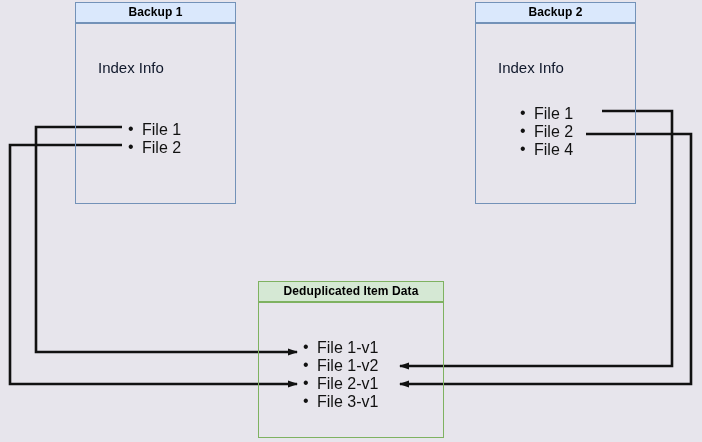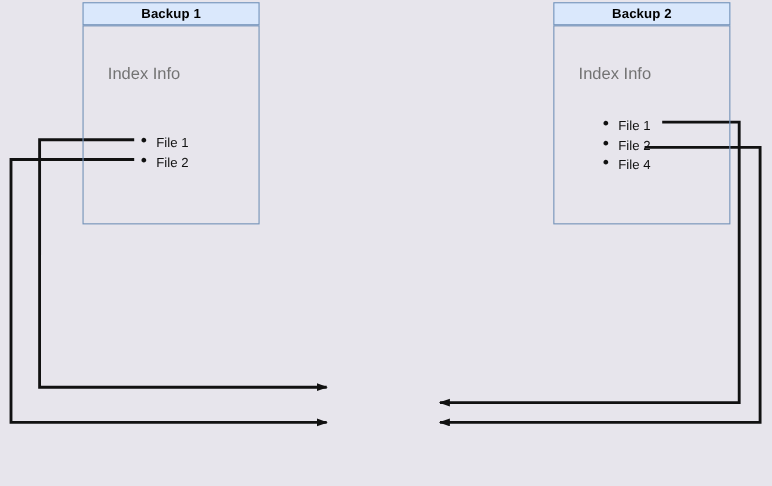--- a/index.html
+++ b/index.html
@@ -48,31 +48,31 @@
     border: 1px solid #7fb261;
   }
   .node.green .node-body {
     background: transparent;
     border: 1px solid #7fb261;
   }
   
   .index-label {
     position: absolute;
     font-size: 15px;
-    color: #737373;
+    color: #0f172a;
     white-space: nowrap;
   }
   .file-list {
     position: absolute;
     margin: 0;
     padding: 0;
     list-style: none;
   }
   .file-list li {
-    font-size: 12px;
+    font-size: 16px;
     color: #111111;
     line-height: 18px;
     height: 18px;
     white-space: nowrap;
     position: relative;
     padding-left: 16px;
   }
   .file-list li::before {
     content: "\2022";
     position: absolute;
@@ -122,26 +122,37 @@
     <div class="node-header">Backup 1</div>
     <div class="node-body" style="height:181px;">
       <div class="index-label" style="left:22px; top:35px;">Index Info</div>
       <ul class="file-list" style="left:50px; top:97px;">
         <li>File 1</li>
         <li>File 2</li>
       </ul>
     </div>
   </div>
 
-  <div class="node blue" style="left:475px; top:2px; width:161px;margin-left:28px;">
+  <div class="node blue" style="left:475px; top:2px; width:161px;">
     <div class="node-header">Backup 2</div>
     <div class="node-body" style="height:181px;">
       <div class="index-label" style="left:22px; top:35px;">Index Info</div>
       <ul class="file-list" style="left:42px; top:81px;">
         <li>File 1</li>
         <li>File 2</li>
         <li>File 4</li>
       </ul>
     </div>
   </div>
 
+  <div class="node green" style="left:258px; top:281px; width:186px;">
+    <div class="node-header">Deduplicated Item Data</div>
+    <div class="node-body" style="height:136px;">
+      <ul class="file-list big" style="left:42px; top:36px;">
+        <li>File 1-v1</li>
+        <li>File 1-v2</li>
+        <li>File 2-v1</li>
+        <li>File 3-v1</li>
+      </ul>
+    </div>
+  </div>
 
 </div>
 
 </body></html>

